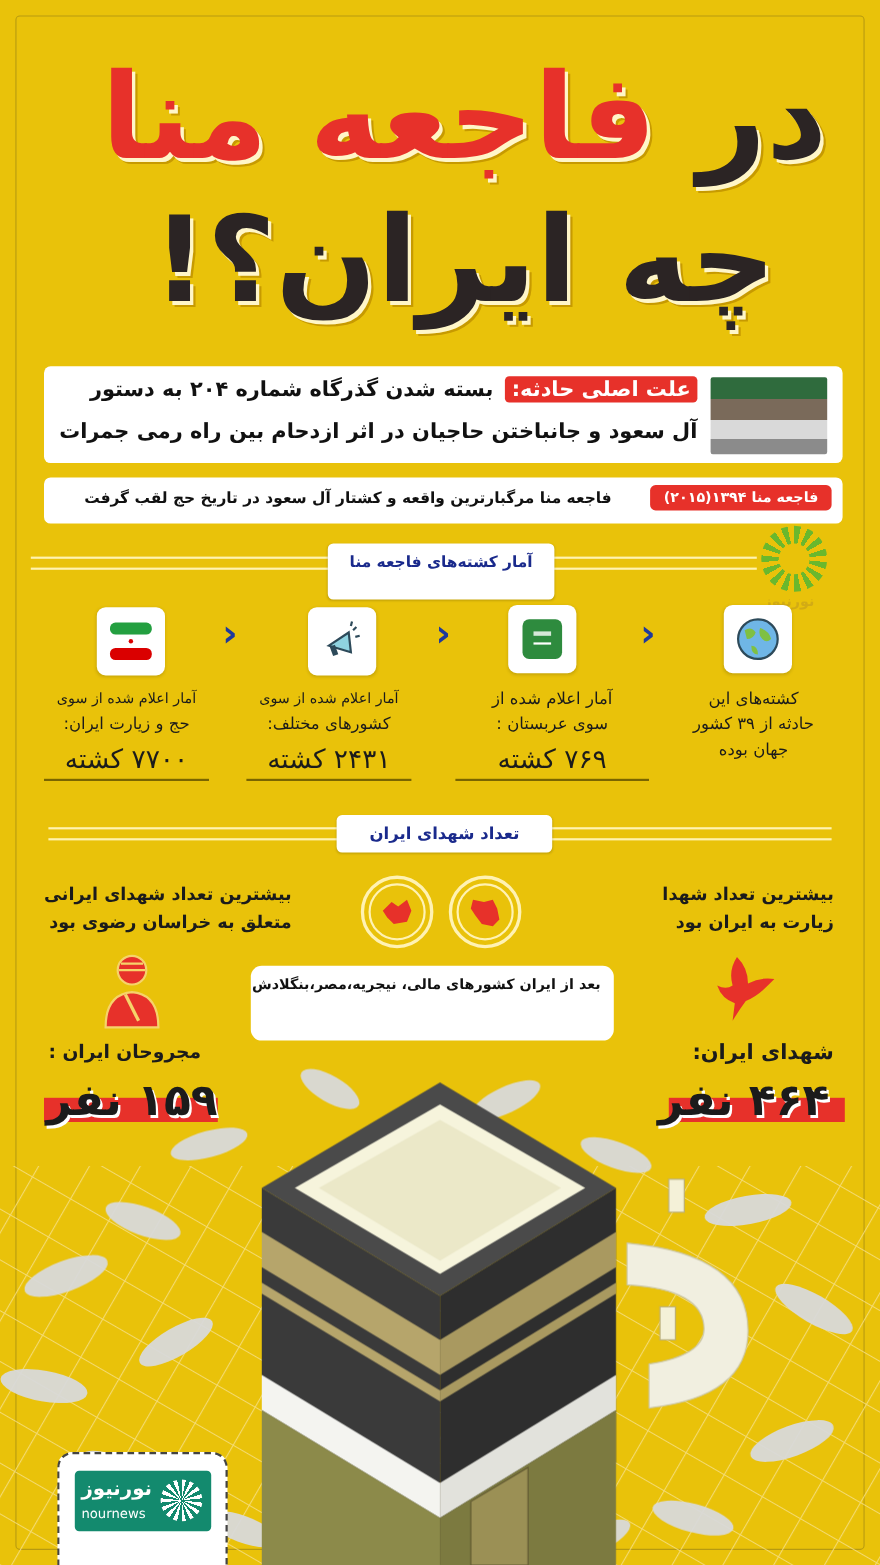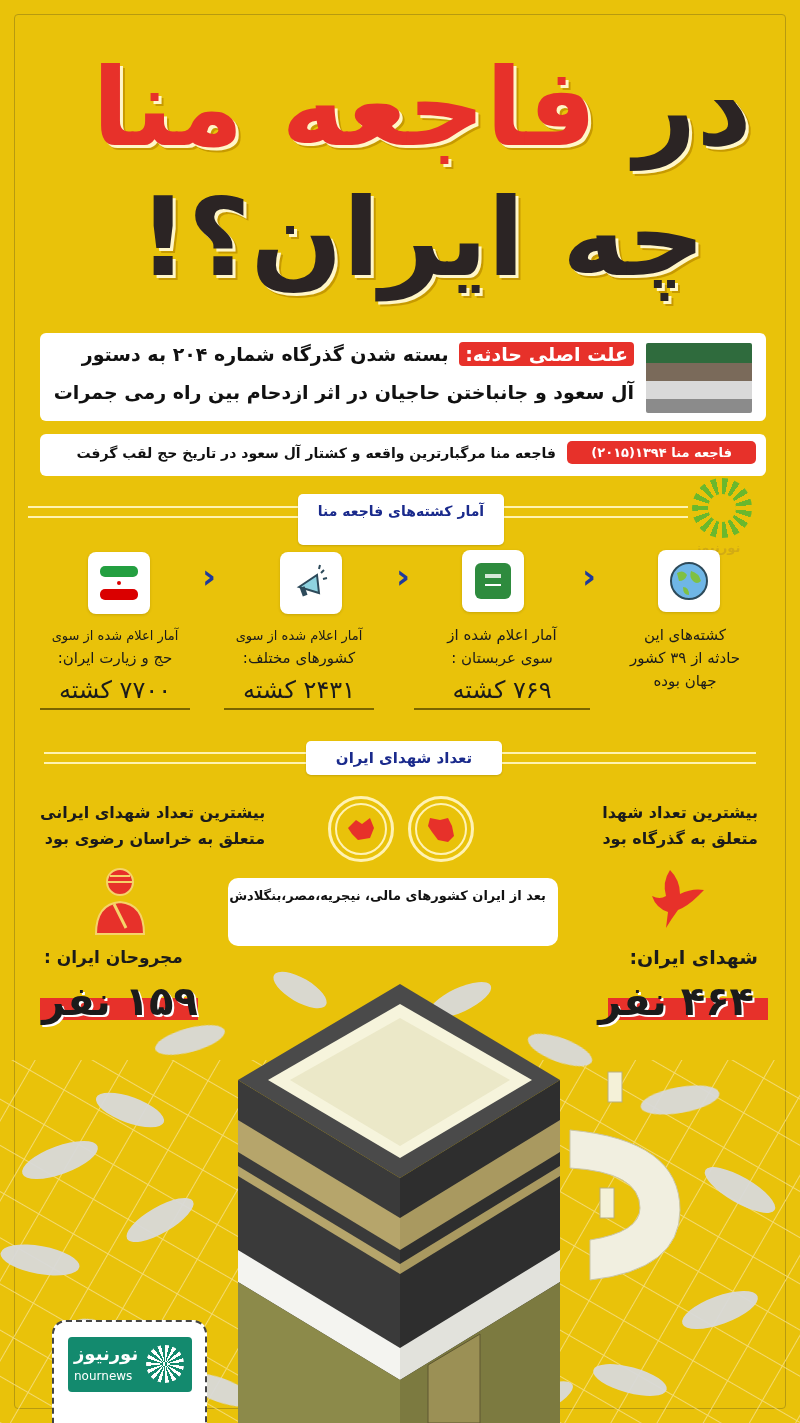--- a/index.html
+++ b/index.html
@@ -12,21 +12,21 @@
   .t1 .red{color:#e7312a;}
   .t2{top:178px;font-size:108px;line-height:120px;}
   .card{position:absolute;background:#fff;border-radius:6px;}
   .cause{left:40px;top:333px;width:726px;height:88px;}
   .cause .photo{position:absolute;right:14px;top:10px;width:106px;height:70px;
      background:linear-gradient(180deg,#2f6b3d 0 28%,#7a6a5a 28% 55%,#d9d9d9 55% 80%,#8b8b8b 80%);border-radius:2px;}
   .cause .line1{position:absolute;right:132px;top:10px;font-size:19px;font-weight:bold;color:#111;white-space:nowrap;}
   .cause .tag{background:#e7312a;color:#fff;padding:1px 6px;border-radius:4px;margin-left:4px;}
   .cause .line2{position:absolute;right:132px;top:48px;font-size:19px;font-weight:bold;color:#111;white-space:nowrap;}
   .deadly{left:40px;top:434px;width:726px;height:42px;}
-  .deadly .tag{position:absolute;right:10px;top:7px;background:#e7312a;color:#fff;font-size:13px;font-weight:bold;padding:4px 24px;border-radius:5px;white-space:nowrap;}
+  .deadly .tag{position:absolute;right:10px;top:7px;background:#e7312a;color:#fff;font-size:13px;font-weight:bold;padding:4px 12px;border-radius:5px;white-space:nowrap;}
   .deadly .txt{position:absolute;right:210px;top:11px;font-size:14px;font-weight:bold;color:#111;white-space:nowrap;}
   .hlines{position:absolute;height:12px;border-top:2px solid #fff3b0;border-bottom:2px solid #fff3b0;}
   .pill{position:absolute;background:#fff;border-radius:5px;color:#1a2a8c;font-weight:bold;text-align:center;box-shadow:0 1px 2px rgba(0,0,0,.15);}
   .logo-mid{position:absolute;left:692px;top:478px;width:60px;height:60px;border-radius:50%;
     background:repeating-conic-gradient(#6ab82d 0 12deg,#e9c20a 12deg 24deg);}
   .logo-mid::after{content:"";position:absolute;left:16px;top:16px;width:28px;height:28px;border-radius:50%;background:#e9c20a;}
   .logo-mid-text{position:absolute;left:694px;top:540px;font-size:13px;font-weight:bold;color:#c9a21a;opacity:.7;}
   .icon-box{position:absolute;width:62px;height:62px;background:#fff;border-radius:8px;display:flex;align-items:center;justify-content:center;box-shadow:0 1px 3px rgba(0,0,0,.15);}
   .chev{position:absolute;font-size:34px;color:#1f3a9c;font-weight:bold;font-family:"DejaVu Sans",sans-serif;}
   .stat{position:absolute;text-align:center;color:#1b1b1b;font-weight:normal;}
@@ -127,21 +127,21 @@
   <div class="lbl">حج و زیارت ایران:</div>
   <div class="num">۷۷۰۰ کشته</div>
   <div class="ul"></div>
 </div>
 
 <div class="hlines" style="left:44px;top:752px;width:712px;"></div>
 <div class="pill" style="left:306px;top:741px;width:196px;height:34px;line-height:34px;font-size:15px;">تعداد شهدای ایران</div>
 
 <div class="martyr-txt" style="right:42px;top:800px;text-align:right;">
   <div>بیشترین تعداد شهدا</div>
-  <div>متعلق به گذرگاه بود</div>
+  <div>زیارت به ایران بود</div>
 </div>
 <div class="circle" style="left:408px;top:796px;">
   <div class="inner">
       <svg width="34" height="34" viewBox="0 0 34 34">
         <path d="M6 6 l10 2 l8 -2 l4 8 l2 10 l-6 6 l-10 -2 l-6 -8 l-4 -6z" fill="#e7312a"></path>
       </svg>
     </div>
 </div>
 <div class="circle" style="left:328px;top:796px;">
   <div class="inner">

